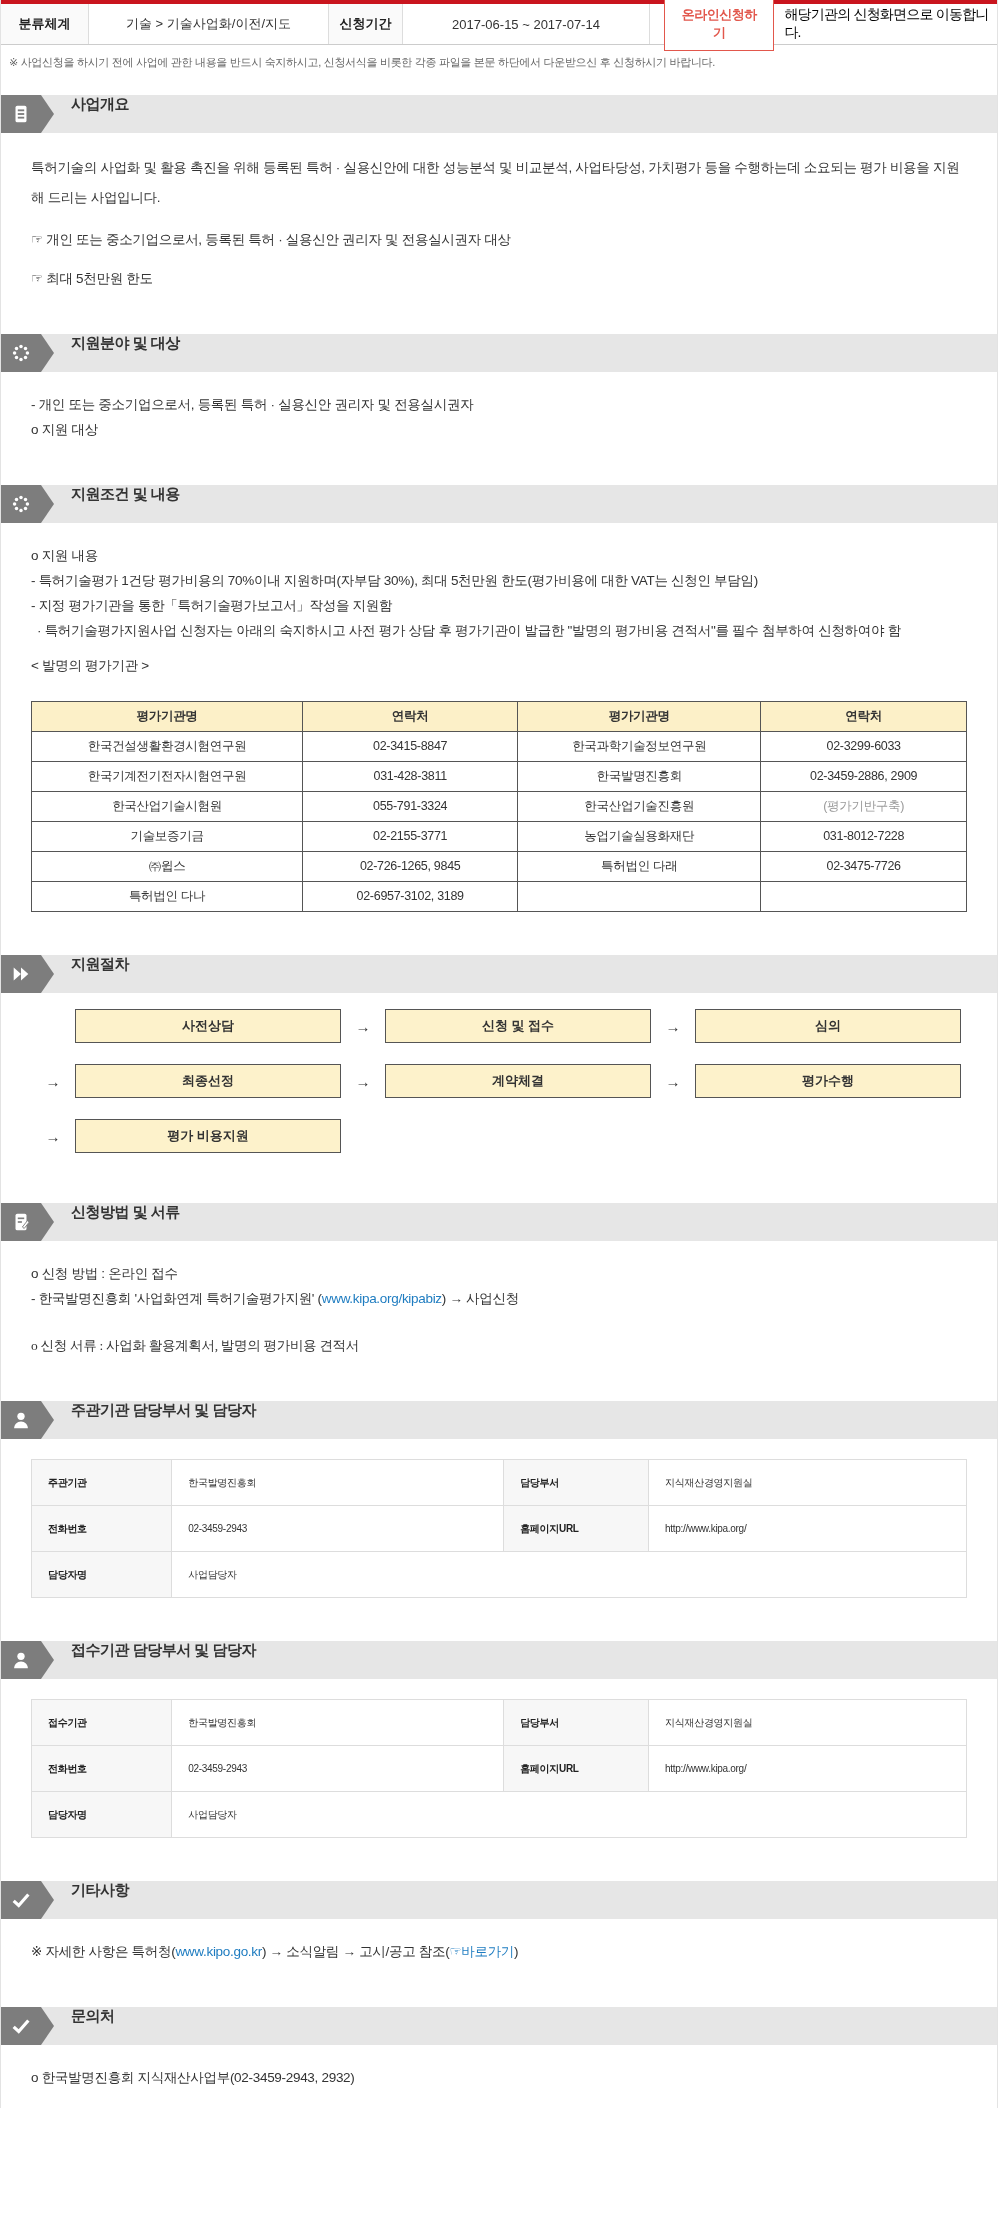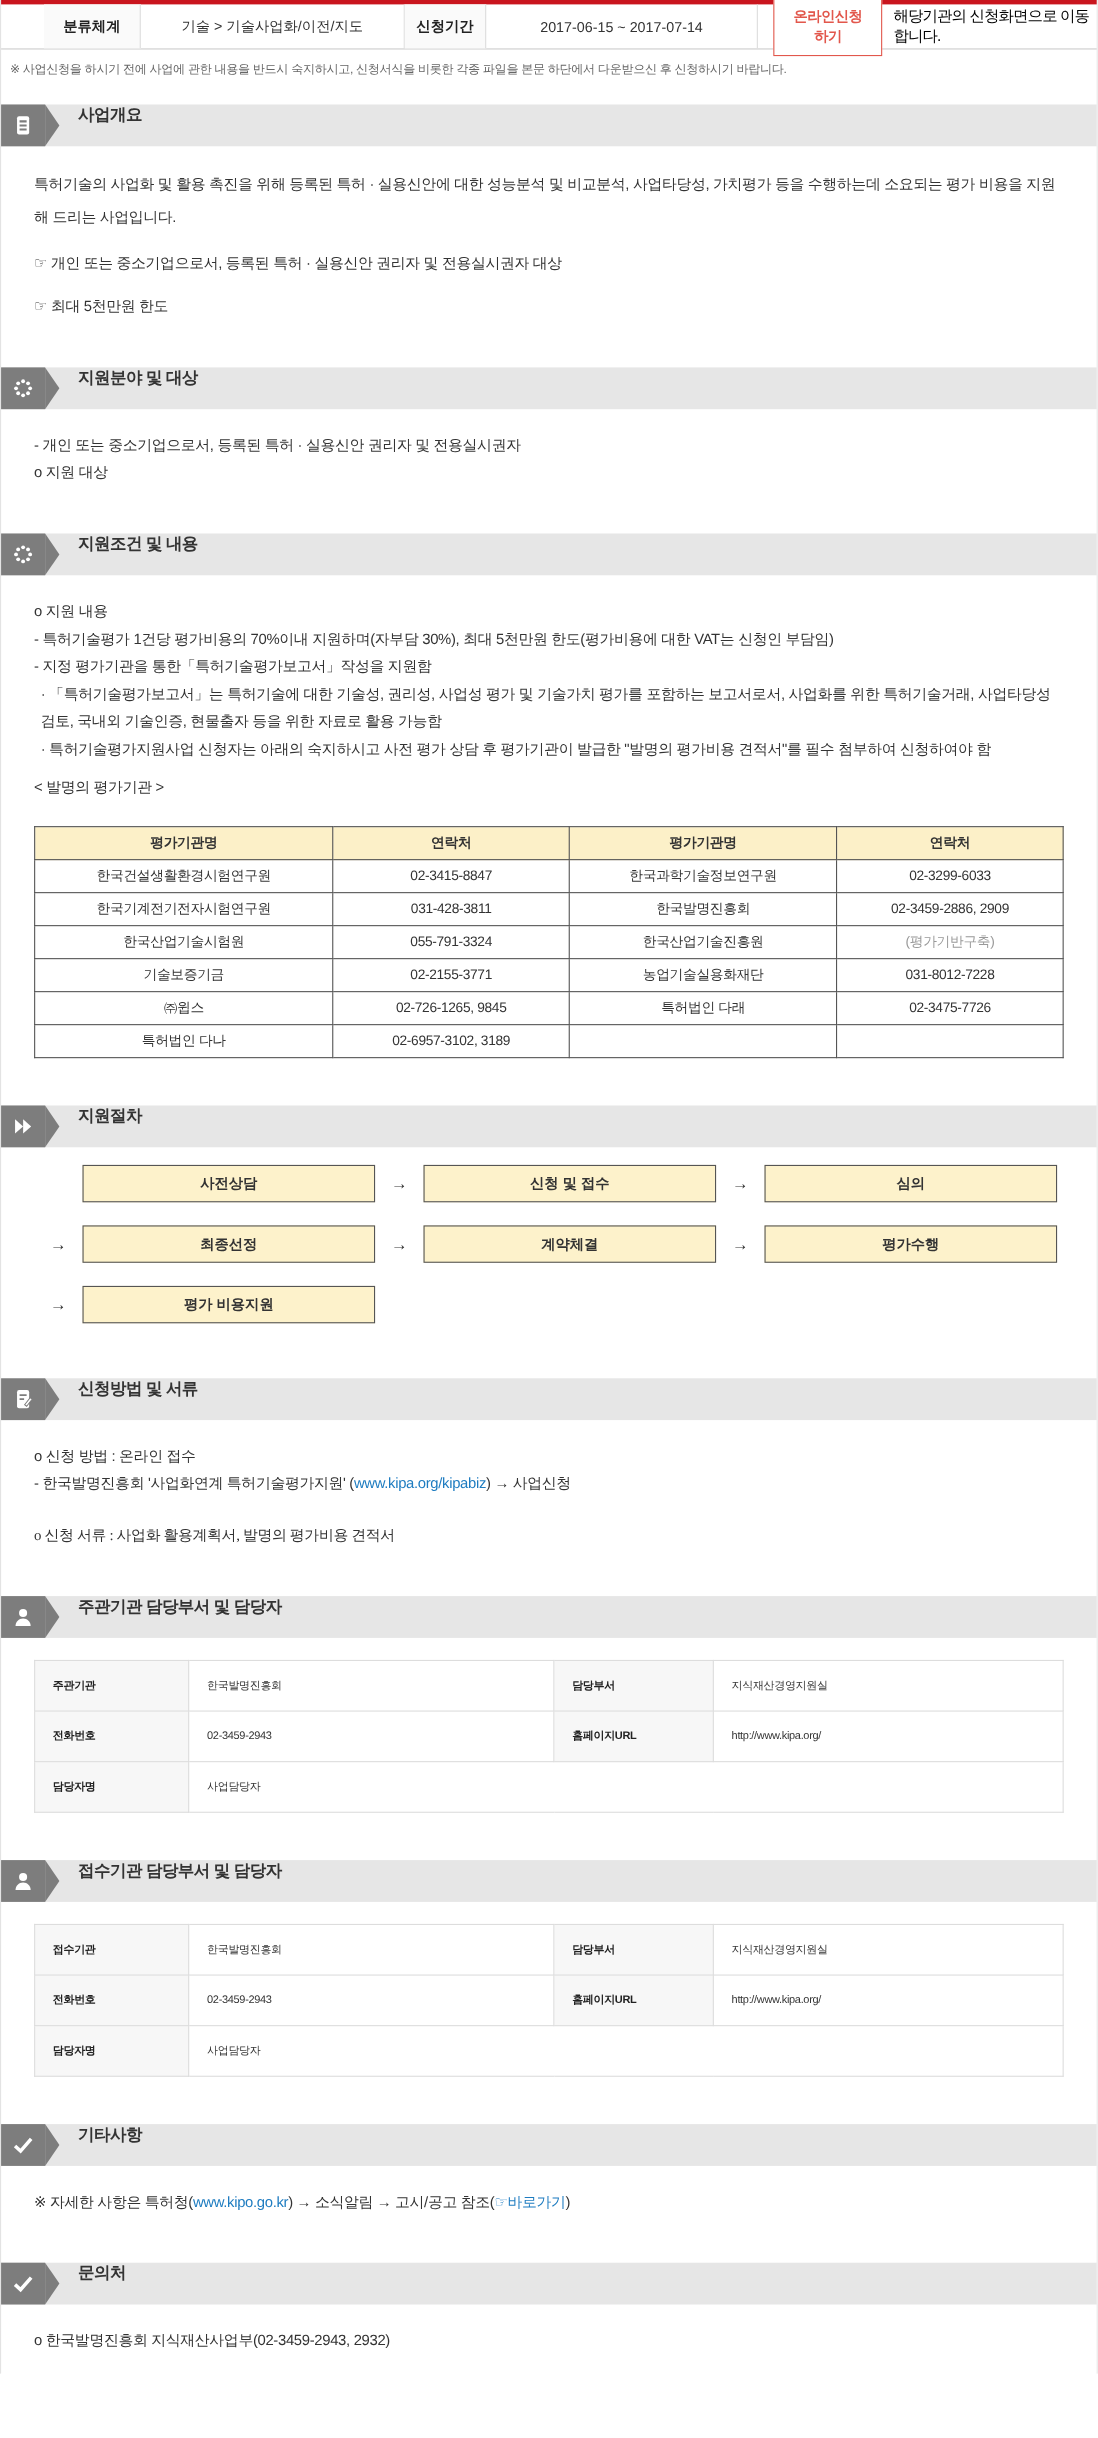--- a/index.html
+++ b/index.html
@@ -12,21 +12,21 @@
     --icon-gray:#7d7d7d;
     --bar-gray:#e6e6e6;
   }
   *{box-sizing:border-box;}
   body{margin:0;background:#fff;color:#333;font-family:"Liberation Sans","DejaVu Sans",sans-serif;}
   .page{width:998px;border-left:1px solid #e3e3e3;border-right:1px solid #e3e3e3;}
   .red-bar{height:4px;background:var(--top-red);}
   .title-band{height:45px;background:var(--band-yellow);display:flex;align-items:center;justify-content:center;font-size:18px;font-weight:bold;color:#222;letter-spacing:-0.5px;}
   .info-bar{display:flex;align-items:stretch;height:41px;border-bottom:1px solid #ccc;font-size:13px;}
   .info-cell{display:flex;align-items:center;justify-content:center;border-right:1px solid #ddd;}
-  .info-label{width:88px;background:#fafafa;font-weight:bold;color:#222;margin-left:39px;}
+  .info-label{width:88px;background:#fafafa;font-weight:bold;color:#222;}
   .info-value-cat{width:240px;}
   .info-label2{width:74px;background:#fafafa;font-weight:bold;color:#222;}
   .info-value-period{width:247px;}
   .apply-wrap{display:flex;align-items:center;flex:1;padding-left:14px;}
   .apply-btn{border:1px solid var(--accent-red);color:var(--accent-red);background:#fff;font-weight:bold;font-size:13px;padding:8px 12px;cursor:pointer;font-family:inherit;letter-spacing:-0.5px;}
   .apply-note{font-size:14px;color:#000000;margin-left:10px;letter-spacing:-0.8px;}
   .notice{font-size:11px;color:#666;padding:10px 8px 0 8px;letter-spacing:-0.3px;}
 
   .section{margin-top:25px;}
   .sec-header{position:relative;background:var(--bar-gray);height:38px;display:flex;}
@@ -131,21 +131,20 @@
             <circle cx="5" cy="12" r="1.9"></circle>
             <circle cx="7.1" cy="7.1" r="1.9"></circle>
           </svg>
       </div>
       <span class="sec-title">지원조건 및 내용</span>
     </div>
     <div class="sec-body">
       <p class="list-line">o 지원 내용</p>
       <p class="list-line">- 특허기술평가 1건당 평가비용의 70%이내 지원하며(자부담 30%), 최대 5천만원 한도(평가비용에 대한 VAT는 신청인 부담임)</p>
       <p class="list-line">- 지정 평가기관을 통한「특허기술평가보고서」작성을 지원함</p>
-      <p class="list-line indent">· 「특허기술평가보고서」는 특허기술에 대한 기술성, 권리성, 사업성 평가 및 기술가치 평가를 포함하는 보고서로서, 사업화를 위한 특허기술거래, 사업타당성 검토, 국내외 기술인증, 현물출자 등을 위한 자료로 활용 가능함</p>
       <p class="list-line indent">· 특허기술평가지원사업 신청자는 아래의 숙지하시고 사전 평가 상담 후 평가기관이 발급한 "발명의 평가비용 견적서"를 필수 첨부하여 신청하여야 함</p>
       <p class="eval-caption">&lt; 발명의 평가기관 &gt;</p>
       <table class="eval">
         <colgroup>
             <col style="width:29%">
             <col style="width:23%">
             <col style="width:26%">
             <col style="width:22%">
           </colgroup>
         <tbody>

